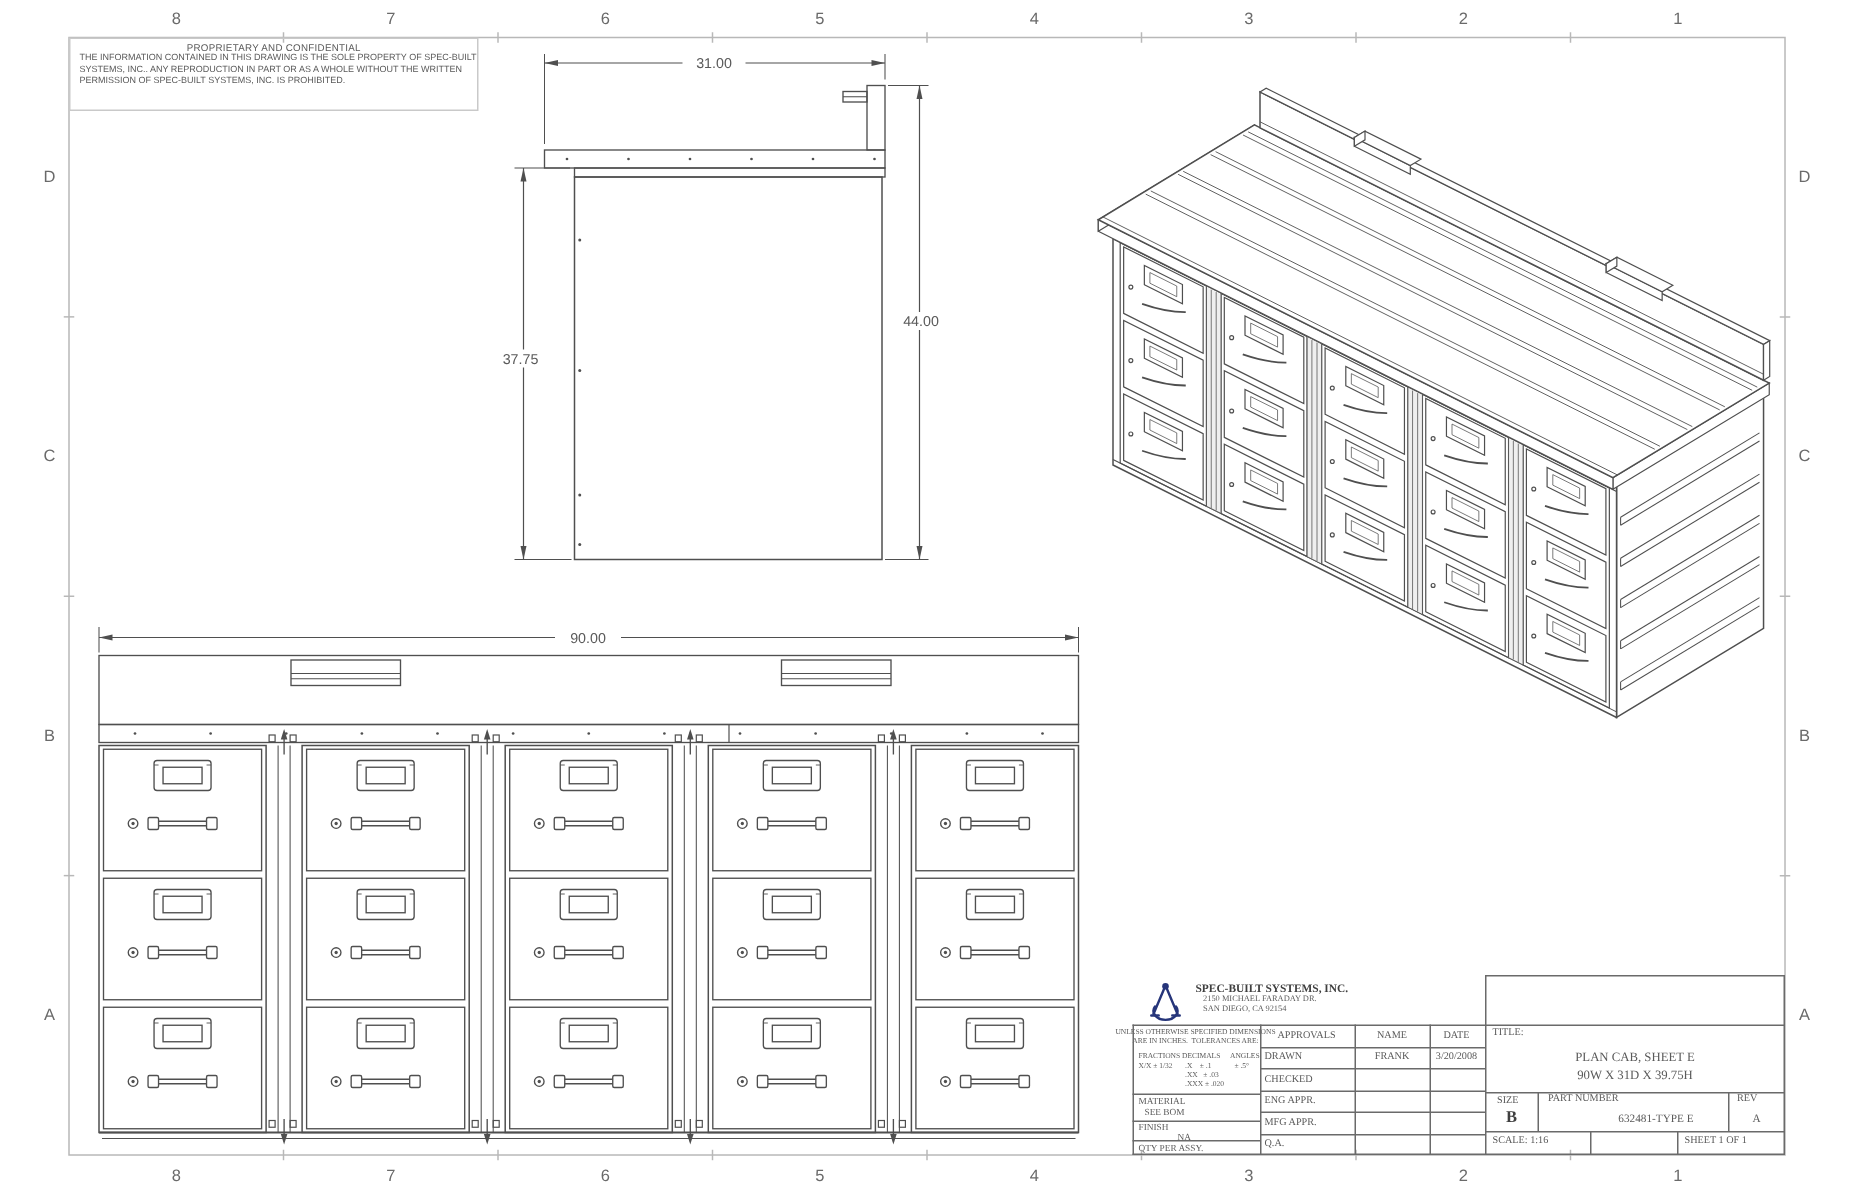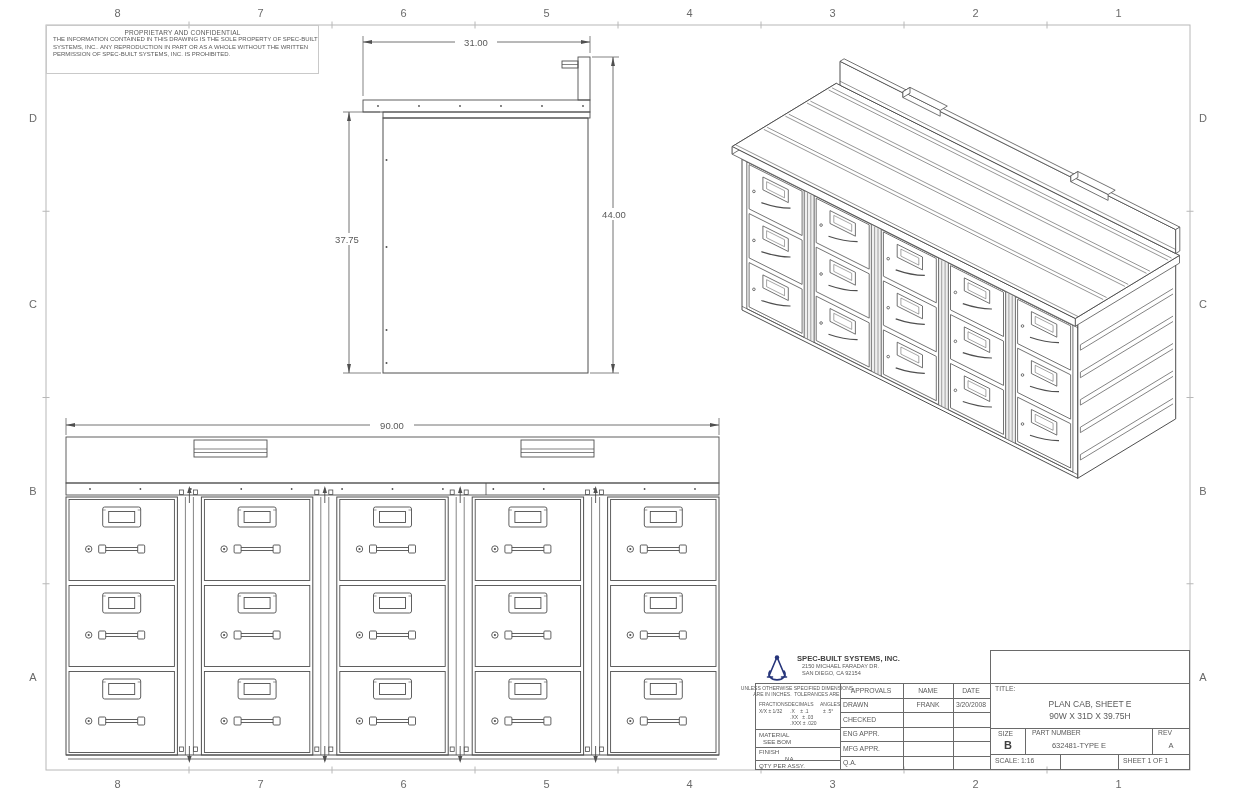--- a/index.html
+++ b/index.html
@@ -6,21 +6,21 @@
   #sheet{position:relative;width:1237px;height:800px;background:#fff;overflow:hidden;
          font-family:"Liberation Sans",sans-serif;color:#5a5a5a;}
   #drawing{position:absolute;left:0;top:0;}
   .zone{position:absolute;font-size:11px;color:#6a6a6a;transform:translate(-50%,-50%);}
   
   #prop-notice{position:absolute;left:46px;top:25px;width:273px;height:49px;
     border:1px solid #c9c9c9;box-sizing:border-box;padding:3px 6px 0 6px;}
   #prop-head{font-size:6.5px;text-align:center;color:#5a5a5a;letter-spacing:.2px;}
   .prop-line{font-size:6px;color:#5a5a5a;line-height:7.5px;white-space:nowrap;}
   
-  #title-block{position:absolute;left:755px;top:650px;width:435px;height:120px;font-size:7px;}
+  #title-block{position:absolute;left:755px;top:650px;width:435px;height:120px;font-size:7px;font-family:Liberation Serif, serif;}
   .tbl{position:absolute;background:#6a6a6a;}
   .tb-text{position:absolute;white-space:pre;line-height:1;}
   .c{transform:translateX(-50%);}
   .small{font-size:5.6px;}
   .tiny{font-size:5px;}
   .lbl{font-size:6.8px;}
   .val{font-size:7.5px;}
   .big{font-size:11px;font-weight:bold;color:#3f3f3f;}
   .ttl{font-size:8.5px;}
   #company-name{font-size:7.6px;font-weight:bold;color:#3f3f3f;}
@@ -529,21 +529,21 @@
     <div class="tb-text small" style="left:47px;top:14px">2150 MICHAEL FARADAY DR.</div>
     <div class="tb-text small" style="left:47px;top:21px">SAN DIEGO, CA 92154</div>
 
     <div class="tb-text lbl" style="left:240px;top:36px">TITLE:</div>
     <div class="tb-text ttl c" style="left:335px;top:50px">PLAN CAB, SHEET E</div>
     <div class="tb-text ttl c" style="left:335px;top:62px">90W X 31D X 39.75H</div>
 
     <div class="tb-text lbl" style="left:243px;top:81px">SIZE</div>
     <div class="tb-text big" style="left:249px;top:90px">B</div>
     <div class="tb-text lbl" style="left:277px;top:80px">PART NUMBER</div>
-    <div class="tb-text val c" style="left:324px;top:92px">632481-TYPE E</div>
+    <div class="tb-text val c" style="left:349px;top:92px">632481-TYPE E</div>
     <div class="tb-text lbl" style="left:403px;top:80px">REV</div>
     <div class="tb-text val c" style="left:416px;top:92px">A</div>
 
     <div class="tb-text lbl" style="left:240px;top:108px">SCALE: 1:16</div>
     <div class="tb-text lbl" style="left:368px;top:108px">SHEET 1 OF 1</div>
 
     <div class="tb-text tiny c" style="left:42px;top:36px">UNLESS OTHERWISE SPECIFIED DIMENSIONS</div>
     <div class="tb-text tiny c" style="left:42px;top:42px">ARE IN INCHES.  TOLERANCES ARE:</div>
     <div class="tb-text tiny" style="left:4px;top:52px">FRACTIONS</div>
     <div class="tb-text tiny" style="left:4px;top:59px">X/X ± 1/32</div>

